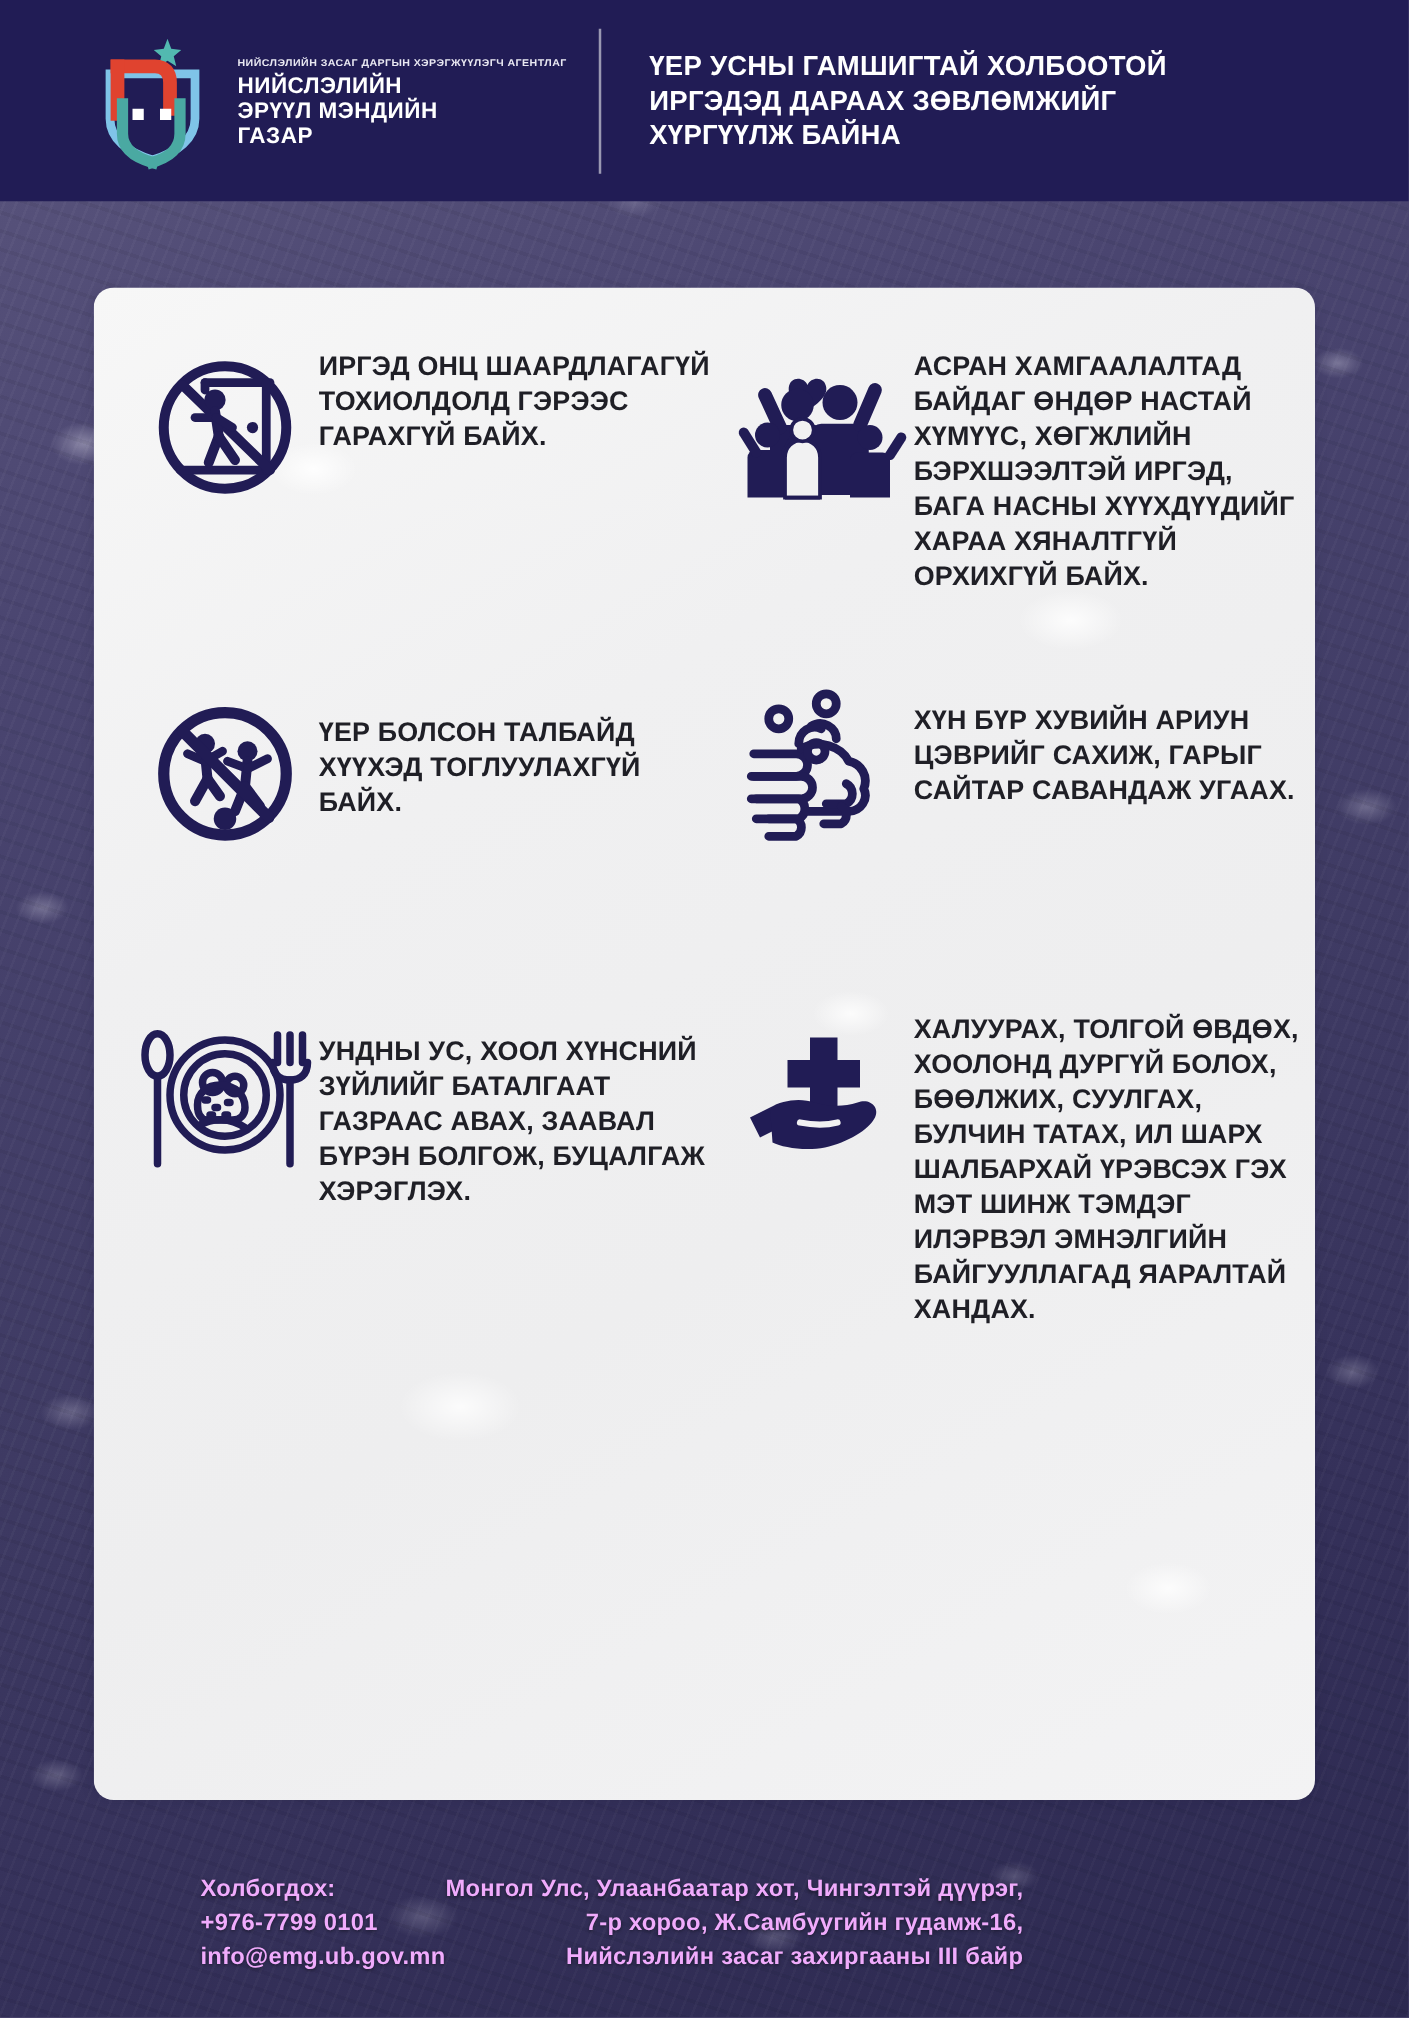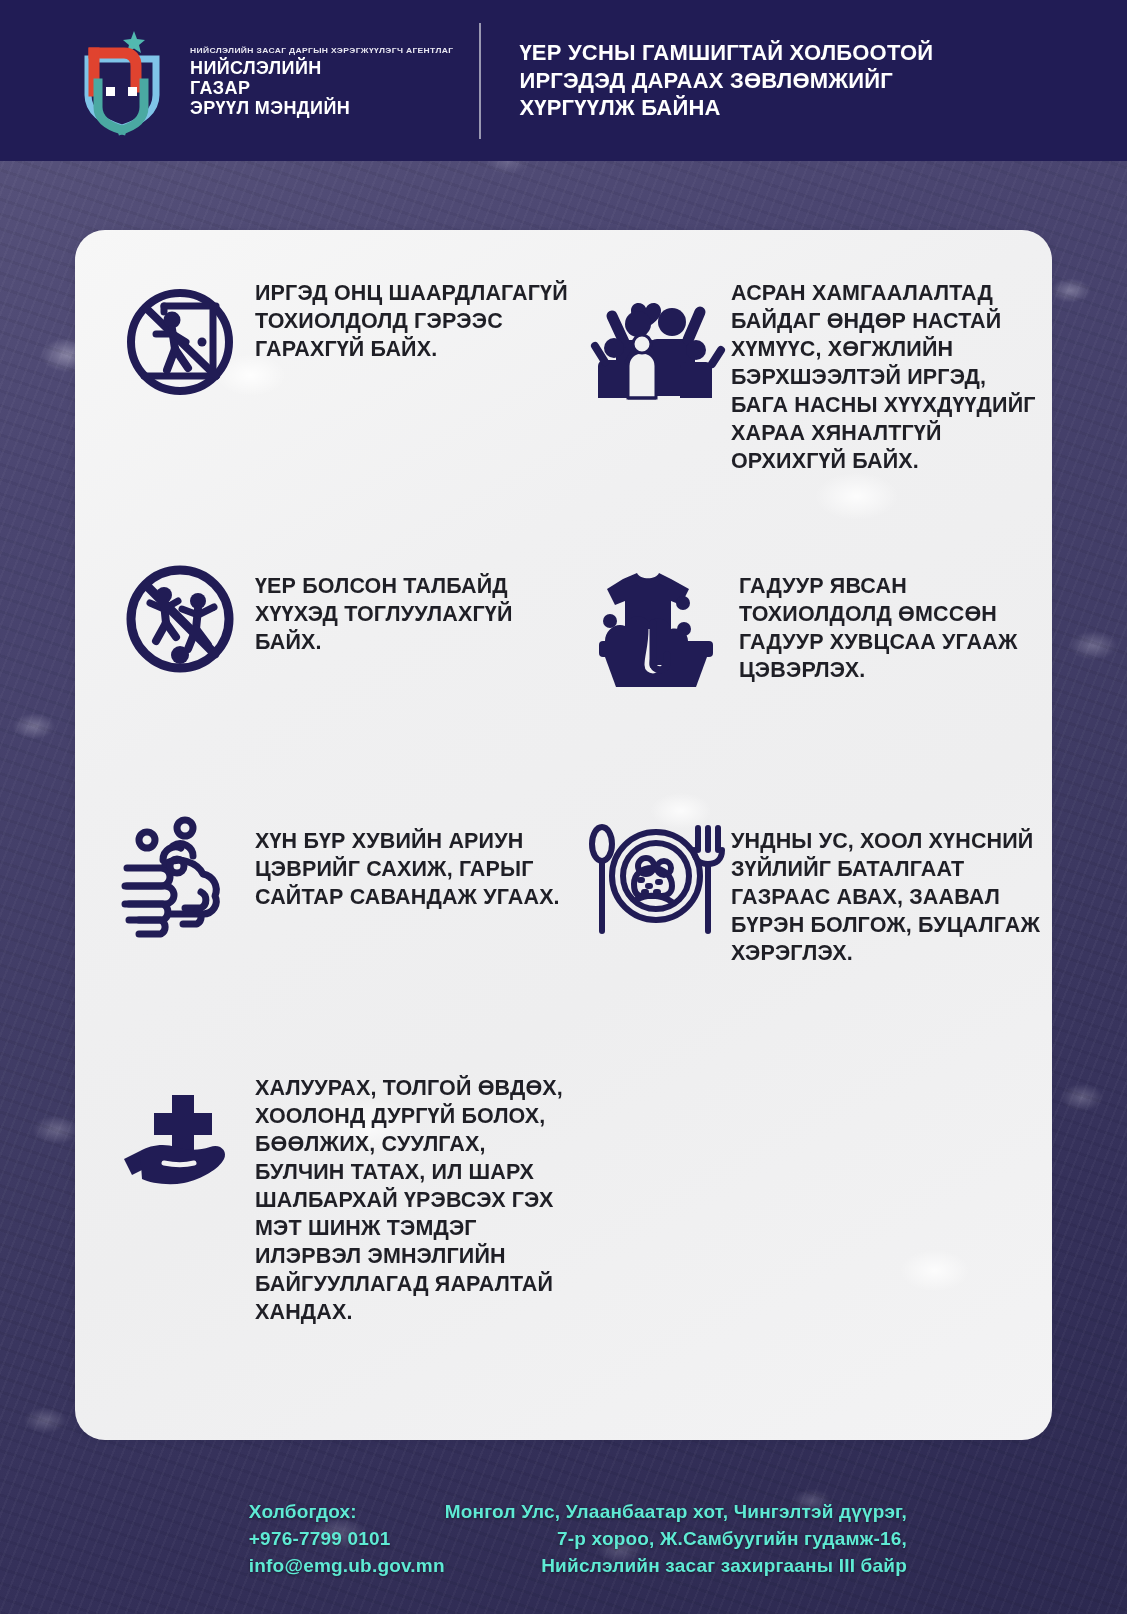--- a/index.html
+++ b/index.html
@@ -106,21 +106,21 @@
     position:absolute;
     left:75px; top:230px;
     width:977px; height:1210px;
     background:
       radial-gradient(ellipse 50px 30px at 18% 12%, rgba(255,255,255,.9), rgba(255,255,255,0) 70%),
       radial-gradient(ellipse 60px 34px at 80% 22%, rgba(255,255,255,.85), rgba(255,255,255,0) 70%),
       radial-gradient(ellipse 44px 26px at 62% 48%, rgba(255,255,255,.8), rgba(255,255,255,0) 70%),
       radial-gradient(ellipse 70px 40px at 30% 74%, rgba(255,255,255,.8), rgba(255,255,255,0) 70%),
       radial-gradient(ellipse 50px 30px at 88% 86%, rgba(255,255,255,.8), rgba(255,255,255,0) 70%),
       linear-gradient(150deg,#f7f7f7 0%,#f0f0f1 32%,#eeeeef 60%,#f3f3f4 100%);
-    border-radius:30px;
+    border-radius:16px;
     z-index:4;
     padding:44px 30px 30px 30px;
     box-shadow:0 2px 10px rgba(20,16,50,.12);
   }
   .grid{
     display:grid;
     grid-template-columns:470px 470px;
     grid-auto-rows:265px;
     column-gap:6px;
   }
@@ -159,23 +159,23 @@
   .cell-2-2 .tip-text{ padding-left:8px; }
 
   
   .footer{
     position:absolute;
     left:0; bottom:0;
     width:959px; height:160px;
     z-index:5;
     display:flex;
     align-items:flex-end;
-    justify-content:flex-end;
+    justify-content:center;
     padding:0 52px 34px 72px;
-    color:#5eead4;
+    color:#f0abfc;
   }
   .footer-left{
     font-size:19px;
     font-weight:700;
     line-height:1.42;
     letter-spacing:.2px;
     text-shadow:0 1px 3px rgba(0,0,0,.5);
   }
   .footer-right{
     font-size:19px;
@@ -209,22 +209,22 @@
         <path d="M50 105 C64 101 72 93 72 82 V58" fill="none" stroke="#4aa9a2" stroke-width="9" stroke-linecap="square"></path>
 
         <rect x="34" y="62" width="9" height="9" fill="#ffffff"></rect>
         <rect x="56" y="62" width="9" height="9" fill="#ffffff"></rect>
       </svg>
     </div>
 
     <div class="logo-text">
       <div class="logo-kicker">НИЙСЛЭЛИЙН ЗАСАГ ДАРГЫН ХЭРЭГЖҮҮЛЭГЧ АГЕНТЛАГ</div>
       <div class="logo-line">НИЙСЛЭЛИЙН</div>
+      <div class="logo-line">ЭРҮҮЛ МЭНДИЙН</div>
       <div class="logo-line">ГАЗАР</div>
-      <div class="logo-line">ЭРҮҮЛ МЭНДИЙН</div>
     </div>
   </div>
 
   <div class="logo-divider"></div>
 
   <div class="header-title">
     <div>ҮЕР УСНЫ ГАМШИГТАЙ ХОЛБООТОЙ</div>
     <div>ИРГЭДЭД ДАРААХ ЗӨВЛӨМЖИЙГ</div>
     <div>ХҮРГҮҮЛЖ БАЙНА</div>
   </div>
@@ -305,41 +305,20 @@
           <path d="M78 56 L62 50" stroke="#211c55" stroke-width="7" stroke-linecap="round"></path>
           <path d="M78 56 L94 48" stroke="#211c55" stroke-width="7" stroke-linecap="round"></path>
 
           <circle cx="60" cy="96" r="9" fill="#211c55"></circle>
           <path d="M26 26 L95 95" stroke="#211c55" stroke-width="9" stroke-linecap="round"></path>
         </svg>
       </div>
       <div class="tip-text">ҮЕР БОЛСОН ТАЛБАЙД ХҮҮХЭД ТОГЛУУЛАХГҮЙ БАЙХ.</div>
     </div>
 
-    <div class="tip r2 cell-2-2">
-      <div class="tip-icon">
-        <svg width="146" height="130" viewBox="0 0 146 130" aria-hidden="true">
-
-          <path d="M54 14 L40 20 L24 30 L32 46 L42 42 L42 76 h46 V42 l10 4 l8-16 L88 20 L76 14
-                   c-3 7-19 7-22 0 Z" fill="#211c55"></path>
-
-          <circle cx="100" cy="44" r="7" fill="#211c55"></circle>
-          <circle cx="27" cy="62" r="7" fill="#211c55"></circle>
-          <circle cx="101" cy="70" r="7" fill="#211c55"></circle>
-          <path d="M22 82 c0-11 11-19 20-15 c3-11 18-13 24-4 c7-7 20-3 22 7 c9-2 17 4 17 12 Z" fill="#211c55"></path>
-
-          <rect x="16" y="82" width="114" height="16" rx="4" fill="#211c55"></rect>
-          <path d="M22 98 h102 l-11 30 H33 Z" fill="#211c55"></path>
-
-          <path d="M68 70 c0 18 -4 26 -4 36 c0 8 12 8 12 0" fill="none" stroke="#f1f1f2" stroke-width="5"></path>
-          <path d="M70 64 v40 c0 9 14 9 14 0 v-8" fill="none" stroke="#211c55" stroke-width="7" stroke-linecap="round"></path>
-        </svg>
-      </div>
-      <div class="tip-text">ГАДУУР ЯВСАН ТОХИОЛДОЛД ӨМССӨН ГАДУУР ХУВЦСАА УГААЖ ЦЭВЭРЛЭХ.</div>
-    </div>
 
     <div class="tip r3 cell-3-1">
       <div class="tip-icon">
         <svg width="134" height="124" viewBox="0 0 134 124" aria-hidden="true">
           <g fill="none" stroke="#211c55" stroke-width="7" stroke-linecap="round" stroke-linejoin="round">
 
             <circle cx="34" cy="26" r="8"></circle>
             <circle cx="72" cy="14" r="8"></circle>
 
             <path d="M50 46 c0-10 10-16 18-12"></path>

